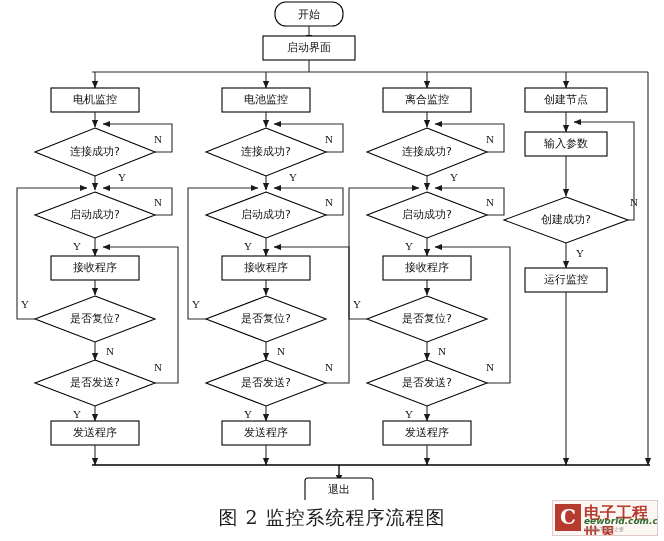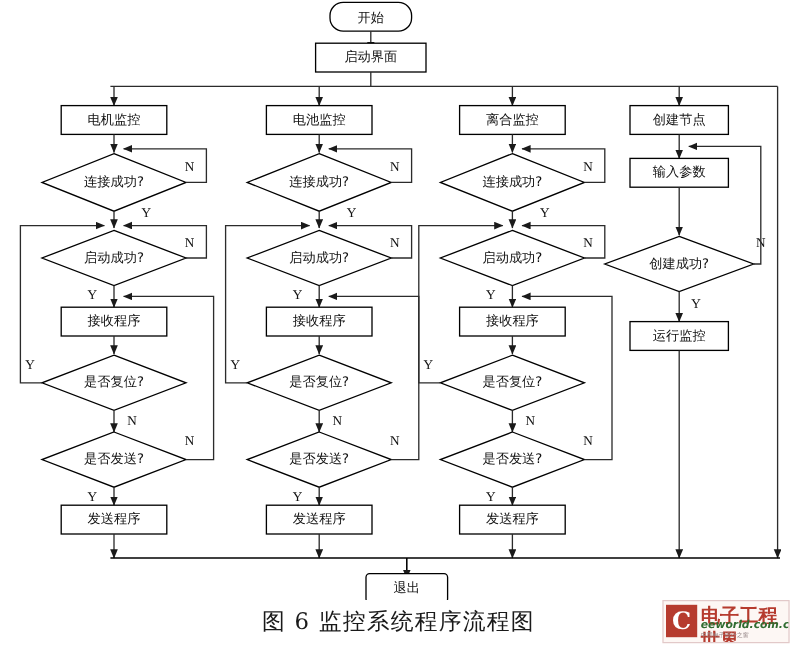--- a/index.html
+++ b/index.html
@@ -242,21 +242,21 @@
   </g>
 
   <path class="ln-dark" d="M92,465 L650,465"></path>
   <path class="ln-dark" d="M339,465 L339,482" marker-end="url(#ah)"></path>
 
   <rect class="term" x="305" y="478" width="68" height="24" rx="3" ry="3"></rect>
   <text class="node-text" x="339" y="490">退出</text>
 
 </svg>
 
-<div class="caption">图 6 监控系统程序流程图</div>
+<div class="caption">图 2 监控系统程序流程图</div>
 
 <div class="wm">
   <div class="wm-c">C</div>
   <div class="wm-t1">电子工程世界</div>
   <div class="wm-t2">eeworld.com.cn</div>
   <div class="wm-t3">中国电子设计之窗</div>
 </div>
 
 </div>
 

